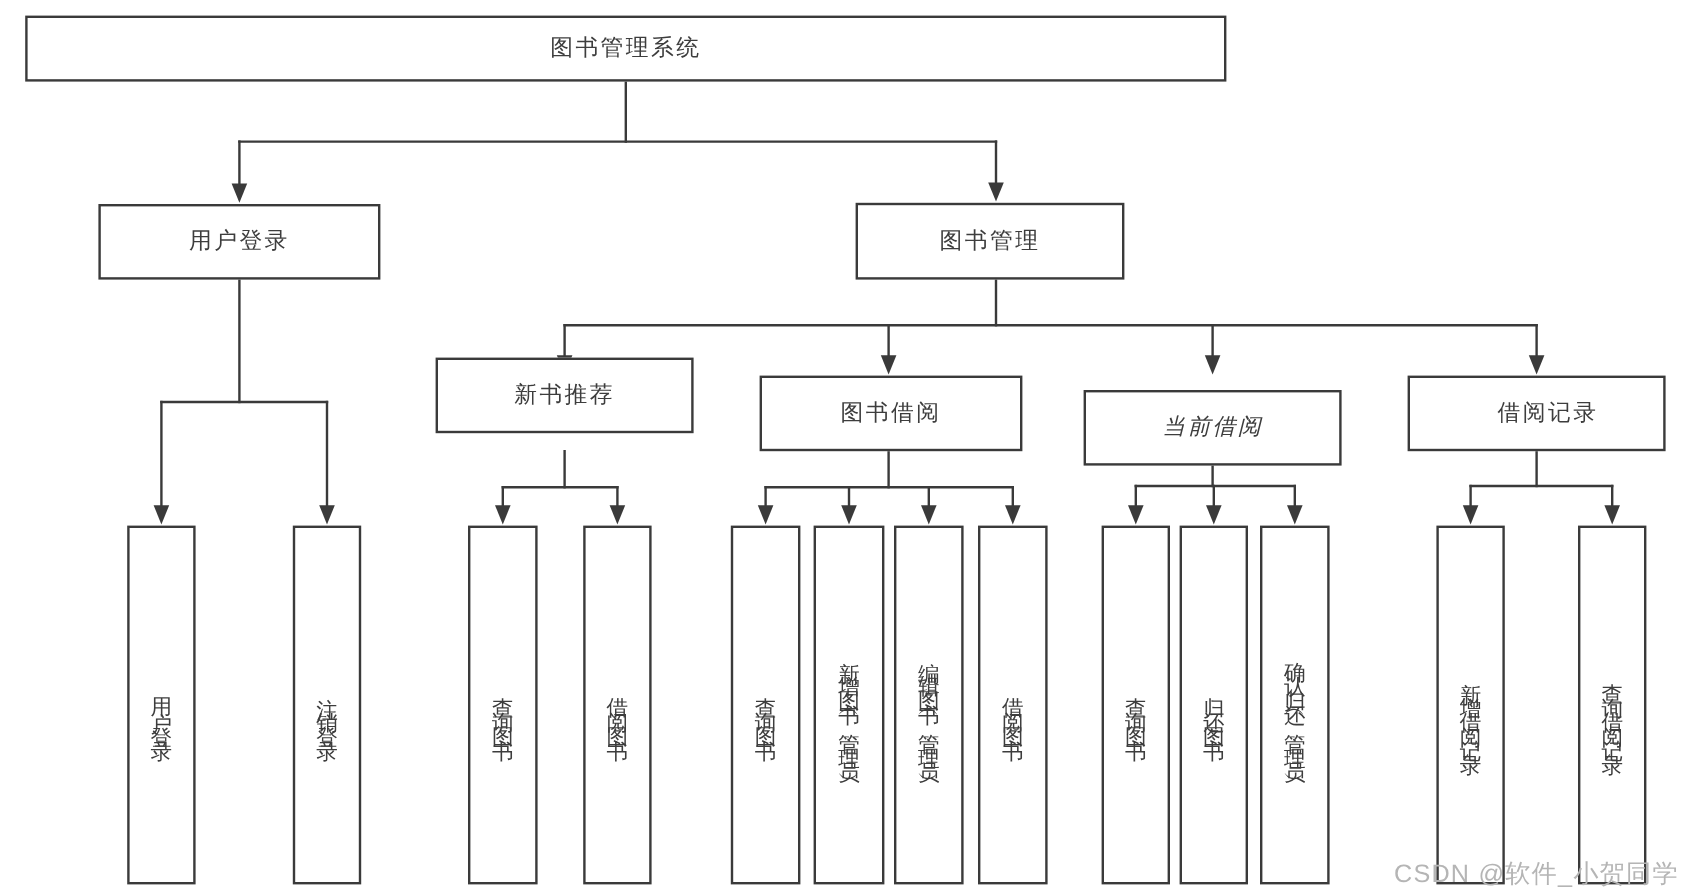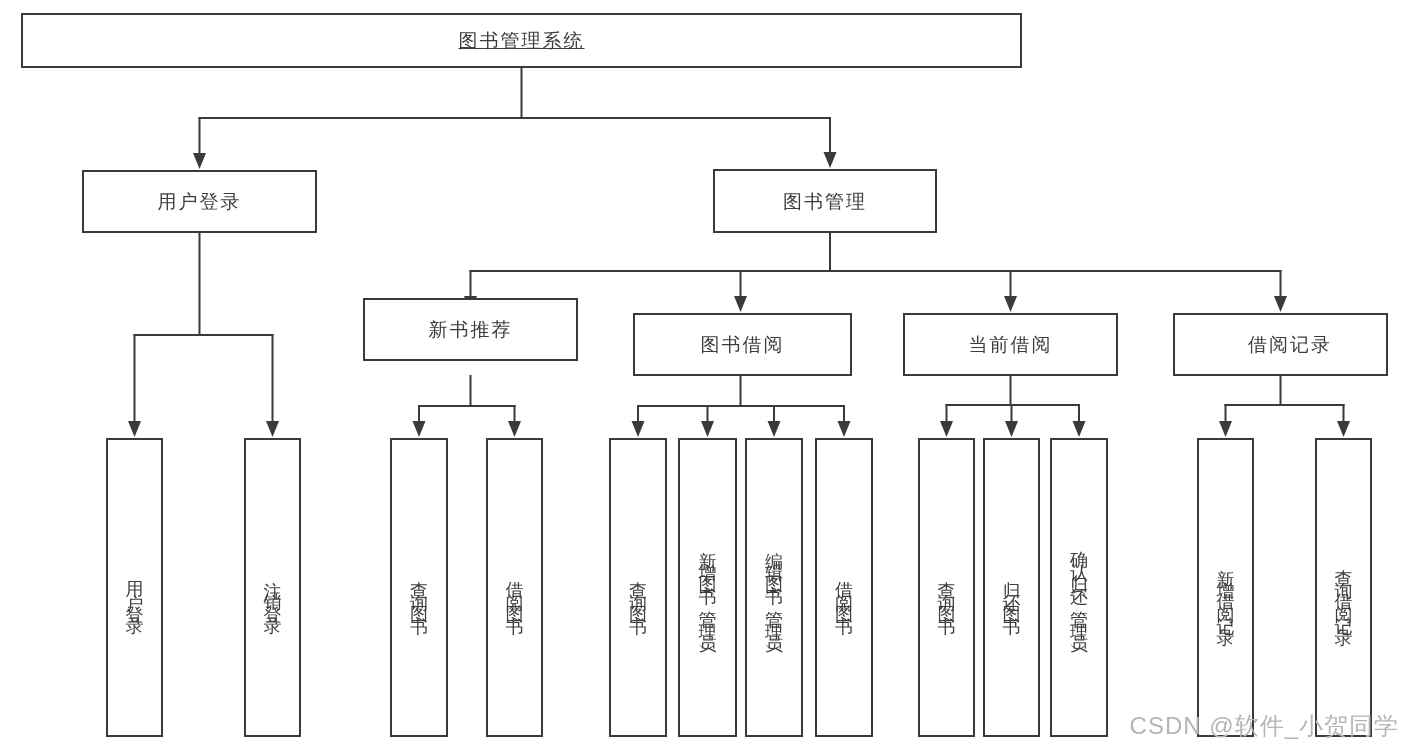--- a/index.html
+++ b/index.html
@@ -30,21 +30,21 @@
     writing-mode:vertical-rl;
     font-size:18px;
     letter-spacing:12px;
     letter-spacing:12px;
     padding-top:6px;
   }
   .watermark{
     position:absolute;
     right:6px;
     bottom:5px;
-    font-size:24px;
+    font-size:21px;
     letter-spacing:1px;
     color:#b5b5b5;
     white-space:nowrap;
   }
 </style>
 </head>
 <body>
 
 <div class="canvas">
   <svg id="connectors" xmlns="http://www.w3.org/2000/svg" viewBox="0 0 1405 747">
@@ -95,26 +95,26 @@
       <line x1="1079" y1="405" x2="1079" y2="424"></line>
       <polygon points="1072.5,421 1085.5,421 1079,437" fill="#3a3a3a"></polygon>
       <line x1="1280.5" y1="376" x2="1280.5" y2="405"></line>
       <line x1="1225.5" y1="405" x2="1343.5" y2="405"></line>
       <line x1="1225.5" y1="405" x2="1225.5" y2="424"></line>
       <polygon points="1219,421 1232,421 1225.5,437" fill="#3a3a3a"></polygon>
       <line x1="1343.5" y1="405" x2="1343.5" y2="424"></line>
       <polygon points="1337,421 1350,421 1343.5,437" fill="#3a3a3a"></polygon>
     </svg>
   <div id="nodes">
-      <div class="node" style="left: 21px; top: 13px; width: 1001px; height: 55px; text-decoration: underline;">图书管理系统</div>
+      <div class="node" style="left: 21px; top: 13px; width: 1001px; height: 55px;">图书管理系统</div>
       <div class="node" style="left: 82px; top: 170px; width: 235px; height: 63px;">用户登录</div>
       <div class="node" style="left: 713px; top: 169px; width: 224px; height: 64px;">图书管理</div>
       <div class="node" style="left: 363px; top: 298px; width: 215px; height: 63px;">新书推荐</div>
       <div class="node" style="left: 633px; top: 313px; width: 219px; height: 63px;">图书借阅</div>
-      <div class="node" style="left: 903px; top: 313px; width: 215px; height: 63px;">当前借阅</div>
+      <div class="node" style="left: 903px; top: 325px; width: 215px; height: 63px; font-style: italic;">当前借阅</div>
       <div class="node" style="left: 1173px; top: 313px; width: 215px; height: 63px; padding-left: 19px;">借阅记录</div>
       <div class="node vertical" style="left: 106px; top: 438px; width: 57px; height: 299px;">用户登录</div>
       <div class="node vertical" style="left: 244px; top: 438px; width: 57px; height: 299px;">注销登录</div>
       <div class="node vertical" style="left: 390px; top: 438px; width: 58px; height: 299px;">查询图书</div>
       <div class="node vertical" style="left: 486px; top: 438px; width: 57px; height: 299px;">借阅图书</div>
       <div class="node vertical" style="left: 609px; top: 438px; width: 58px; height: 299px;">查询图书</div>
       <div class="node vertical" style="left: 678px; top: 438px; width: 59px; height: 299px;">新增图书（管理员）</div>
       <div class="node vertical" style="left: 745px; top: 438px; width: 58px; height: 299px;">编辑图书（管理员）</div>
       <div class="node vertical" style="left: 815px; top: 438px; width: 58px; height: 299px;">借阅图书</div>
       <div class="node vertical" style="left: 918px; top: 438px; width: 57px; height: 299px;">查询图书</div>

